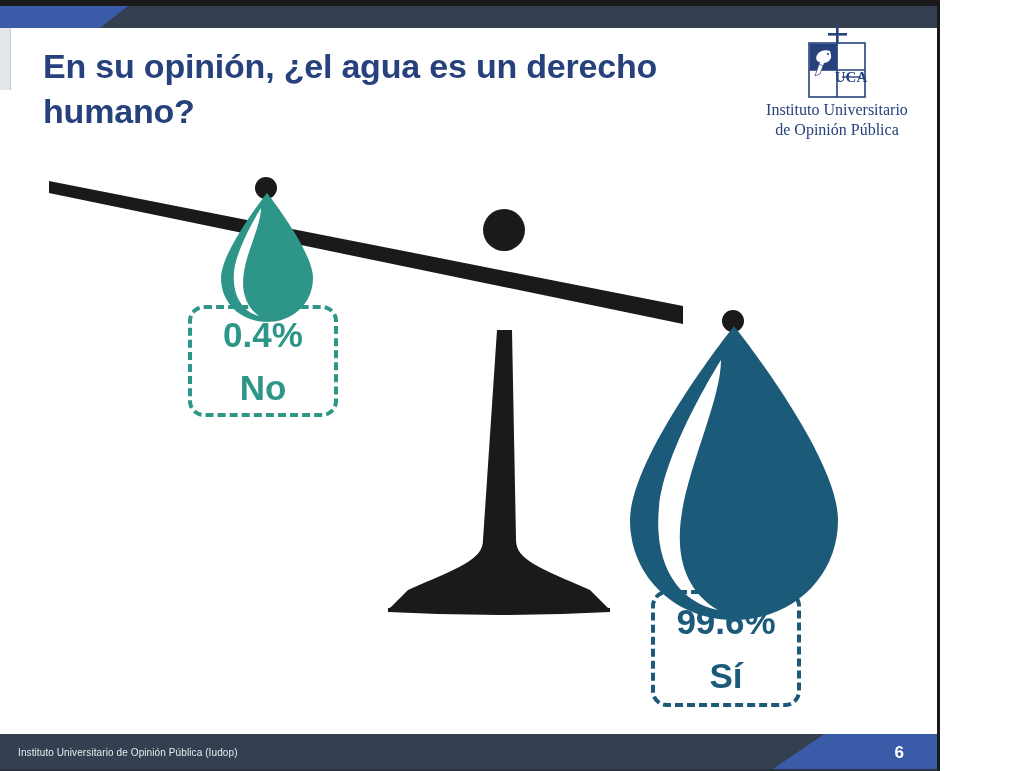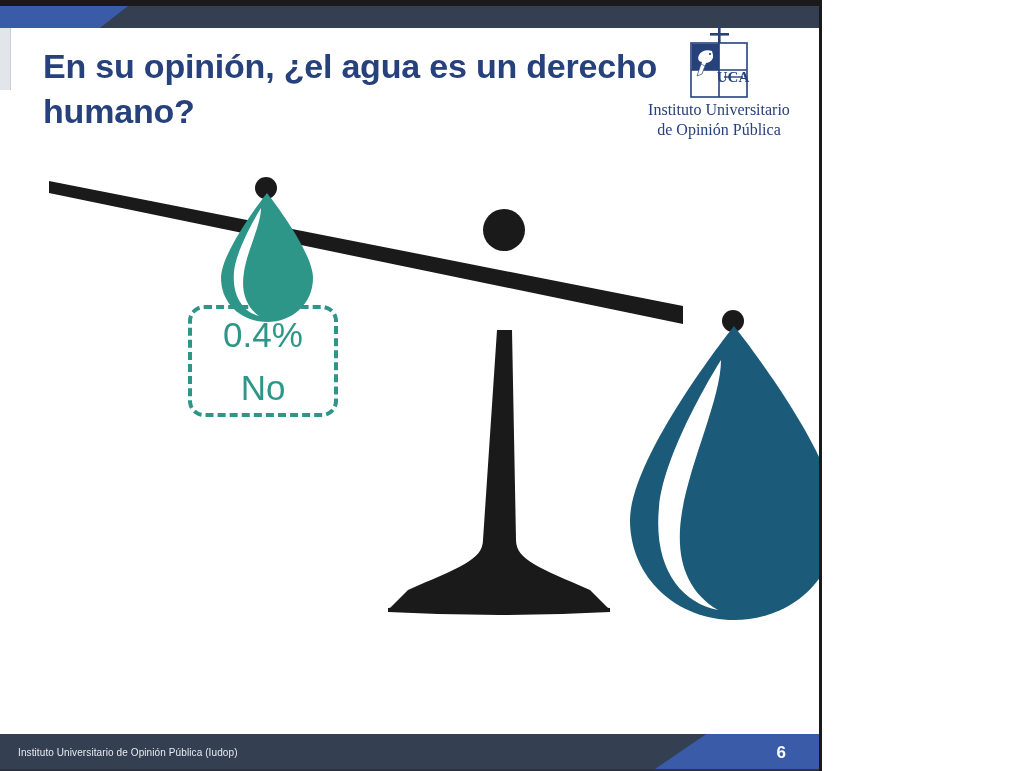--- a/index.html
+++ b/index.html
@@ -5,21 +5,21 @@
   html, body {
     margin: 0;
     padding: 0;
     background: #ffffff;
   }
   body {
     font-family: "Liberation Sans", sans-serif;
   }
   .slide {
     position: relative;
-    width: 822px;
+    width: 940px;
     height: 771px;
     background: #ffffff;
     overflow: hidden;
   }
 
   
   .top-black-strip {
     position: absolute;
     left: 0; top: 0;
     width: 1024px; height: 6px;
@@ -88,21 +88,21 @@
 
   
   .callout {
     position: absolute;
     box-sizing: border-box;
     border-radius: 16px;
     display: flex;
     flex-direction: column;
     align-items: center;
     justify-content: center;
-    font-weight: normal;
+    font-weight: bold;
     line-height: 1.12;
     background: transparent;
   }
   .callout-no {
     left: 188px; top: 305px;
     width: 150px; height: 112px;
     border: 4px dashed #2e9688;
     color: #2e9688;
     font-size: 35px;
   }
@@ -246,20 +246,24 @@
                  C690 342 721 278 721 240 Z" fill="#ffffff"></path>
       </g>
     </svg>
   </div>
 
   <div class="callout callout-no">
     <span class="pct">0.4%</span>
     <span class="lbl">No</span>
   </div>
 
+  <div class="callout callout-si">
+    <span class="pct">99.6%</span>
+    <span class="lbl">Sí</span>
+  </div>
 
   <div class="footer-white-gap"></div>
   <div class="footer"></div>
   <div class="footer-blue-para"></div>
   <div class="footer-text">Instituto Universitario de Opinión Pública (Iudop)</div>
   <div class="page-num">6</div>
   <div class="bottom-edge"></div>
   <div class="right-edge"></div>
 
 </div>

